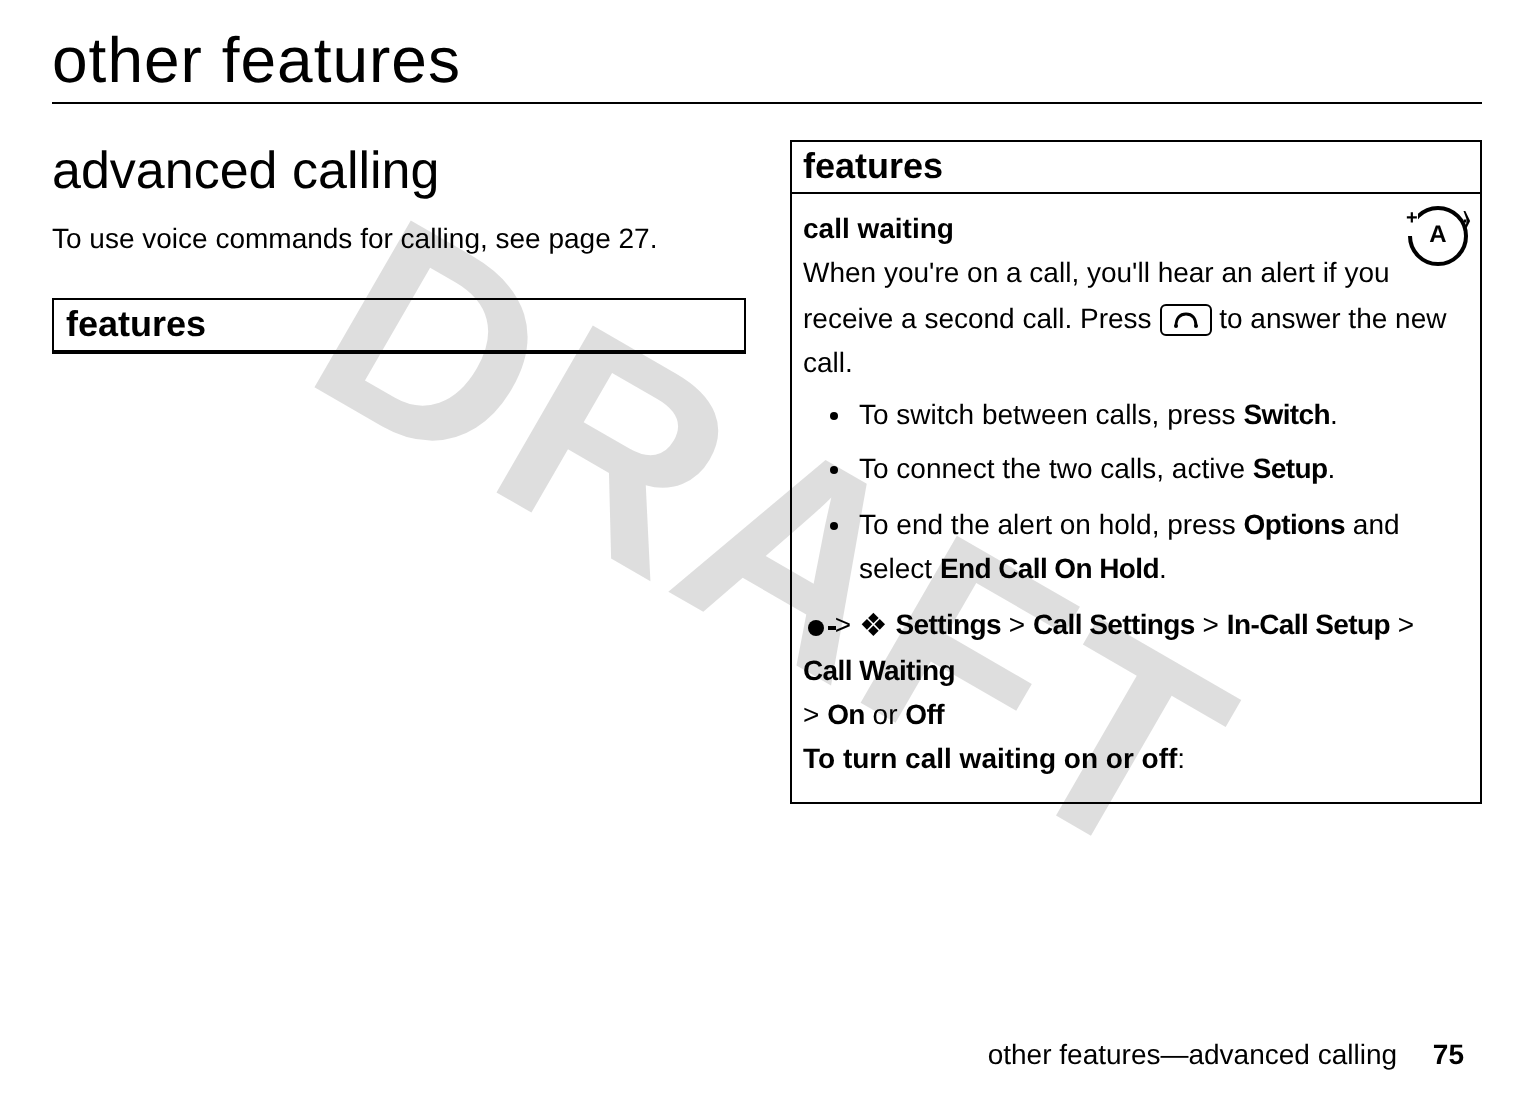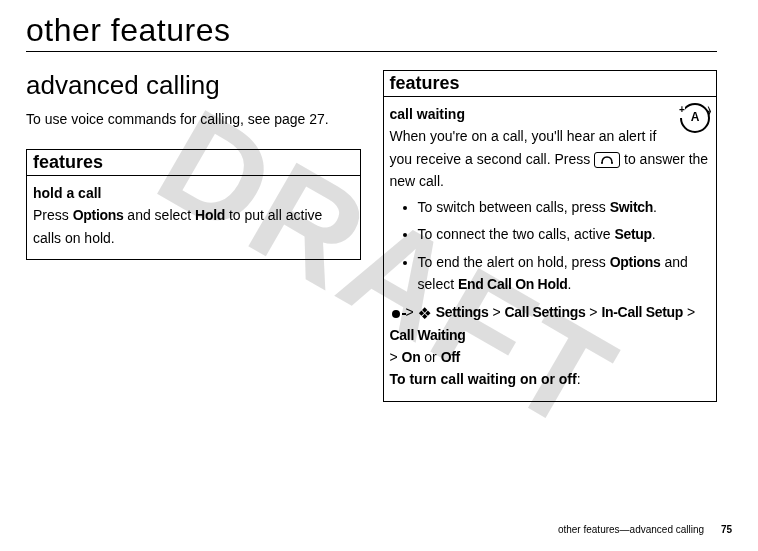--- a/index.html
+++ b/index.html
@@ -20,21 +20,21 @@
     color: rgba(160,160,160,0.35);
     transform: rotate(30deg);
     top: 190px;
     left: 140px;
     pointer-events: none;
     letter-spacing: 4px;
     z-index: 0;
   }
   .page {
     position: relative;
-    padding: 12px 41px 0 26px;
+    padding: 12px 17px 0 26px;
     z-index: 1;
   }
   h1.title {
     font-size: 32px;
     font-weight: normal;
     margin: 0 0 2px 0;
     letter-spacing: 0.5px;
   }
   .rule {
     border-top: 1px solid #000;
@@ -150,21 +150,21 @@
     width:4px; height:2px; background:#000;
   }
   .gear {
     display:inline-block; vertical-align:middle;
     font-size:16px; line-height:1;
   }
   .footer {
     position: absolute;
     bottom: 16px;
     right: 26px;
-    font-size: 10px;
+    font-size: 14px;
   }
   .footer .pnum { font-weight: bold; margin-left: 14px; }
 </style>
 </head>
 <body>
 
 <div class="watermark">DRAFT</div>
 
 <div class="page">
   <h1 class="title">other features</h1>
@@ -174,24 +174,20 @@
 
     <div class="col">
       <h2 class="subhead">advanced calling</h2>
       <div class="intro">
         <span>To use voice commands for calling, see page </span><span>27</span><span>.</span>
       </div>
 
       <div class="feature-box">
         <div class="fb-header">features</div>
 
-        <div class="fb-cell">
-          <div class="fb-title">hold a call</div><br>
-          <span>Press </span><span class="condensed">Options</span><span> and select </span><span class="condensed">Hold</span><span> to put all active calls on hold.</span>
-        </div>
 
       </div>
     </div>
 
     <div class="col">
       <div class="feature-box">
         <div class="fb-header">features</div>
         <div class="fb-cell">
           <span class="icon-circle">
             <span class="plus">+</span>

